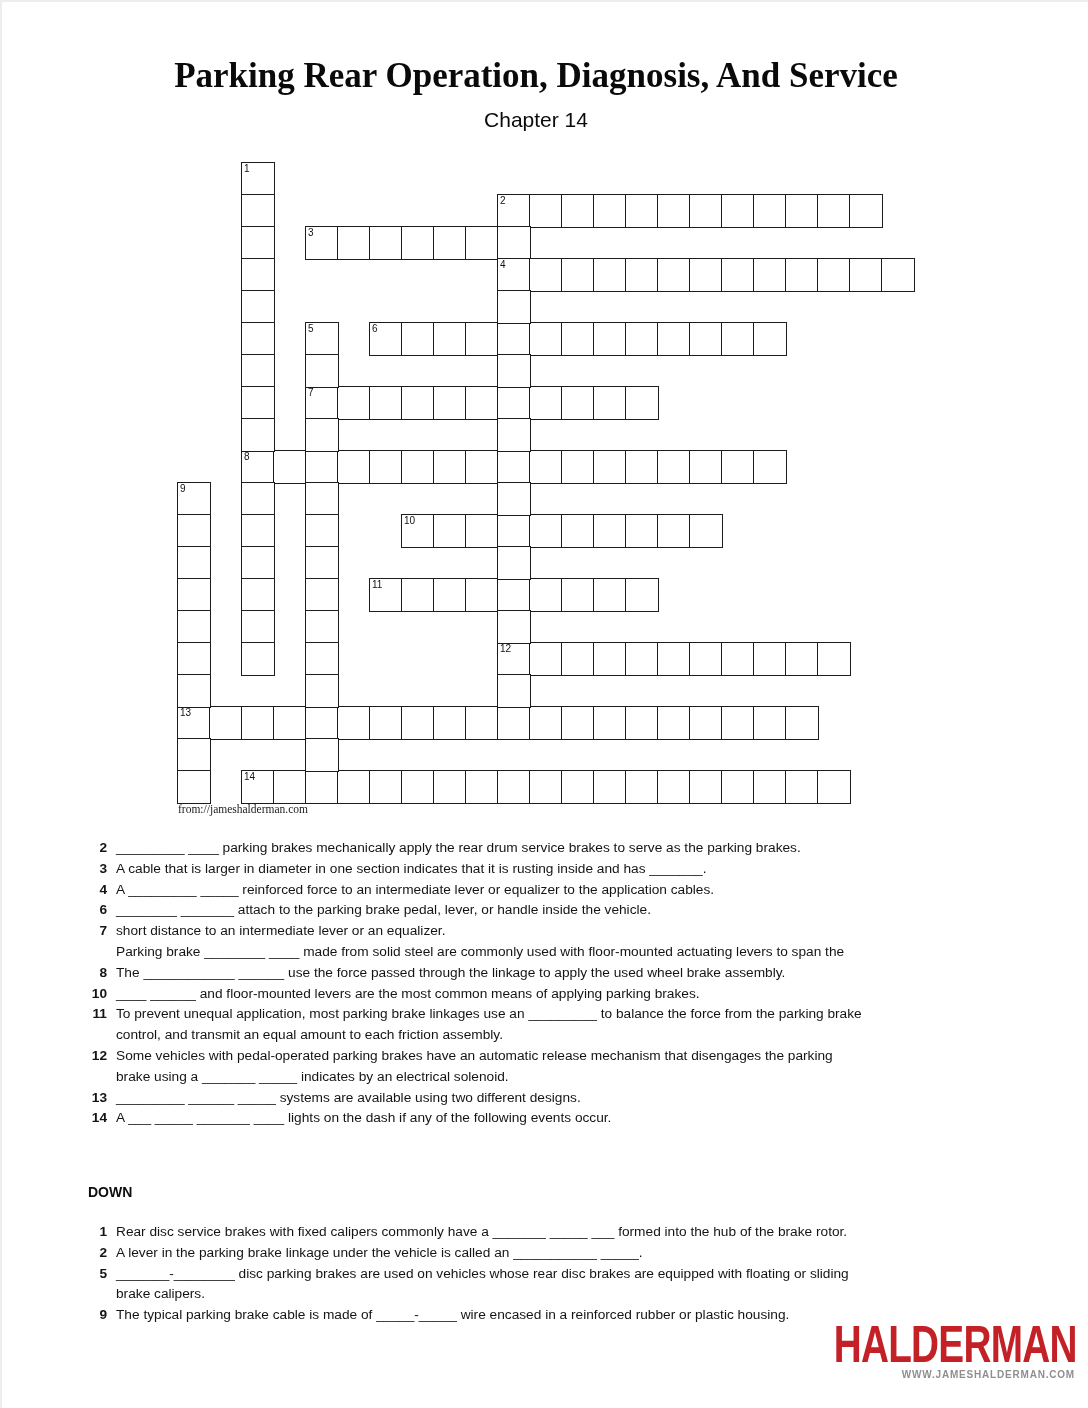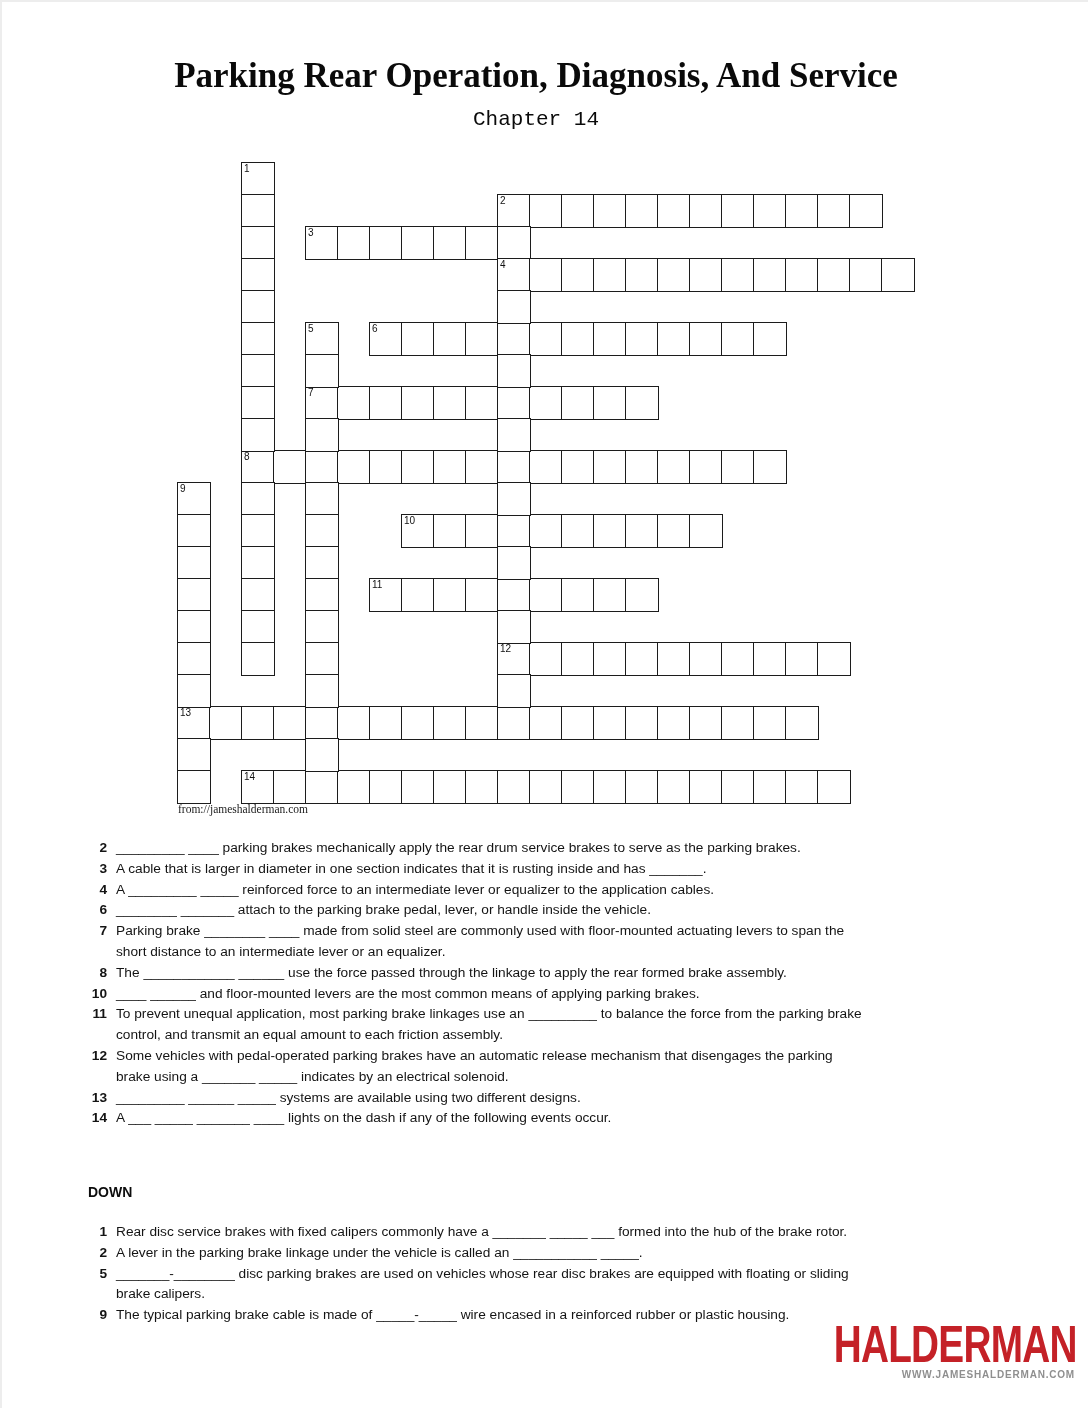--- a/index.html
+++ b/index.html
@@ -4,21 +4,21 @@
 <style>
   html,body{margin:0;padding:0;background:#ffffff;}
   body{width:1088px;height:1408px;position:relative;font-family:"Liberation Sans",sans-serif;color:#141414;}
   .page{position:absolute;inset:0;background:#fff;overflow:hidden;}
   .page-edge-top{position:absolute;left:0;top:0;width:100%;height:2px;background:#ededed;}
   .page-edge-left{position:absolute;left:0;top:0;width:2px;height:100%;background:#ededed;}
 
   .title{position:absolute;left:0;top:56px;width:1072px;text-align:center;
          font-family:"Liberation Serif",serif;font-weight:bold;font-size:35px;letter-spacing:0px;color:#0a0a0a;}
   .subtitle{position:absolute;left:0;top:108px;width:1072px;text-align:center;
-         font-family:Liberation Mono, monospace;font-size:21px;color:#0a0a0a;}
+         font-family:Liberation Sans, sans-serif;font-size:21px;color:#0a0a0a;}
 
   .grid{position:absolute;left:177px;top:162px;width:740px;height:644px;}
   .cell{position:absolute;width:33.5px;height:33.5px;box-sizing:border-box;
         border:1.5px solid #1c1c1c;background:#fff;}
   .cellnum{position:absolute;font-size:10px;line-height:10px;color:#111;z-index:2;}
 
   .grid-url{position:absolute;left:178px;top:803px;font-family:"Liberation Serif",serif;
         font-size:11.5px;color:#1a1a1a;}
 
   .clue-section{position:absolute;left:80px;}
@@ -261,25 +261,25 @@
         <div class="clue">
           <span class="clue-num">4</span>
           <span class="clue-text"><div>A _________ _____ reinforced force to an intermediate lever or equalizer to the application cables.</div></span>
         </div>
         <div class="clue">
           <span class="clue-num">6</span>
           <span class="clue-text"><div>________ _______ attach to the parking brake pedal, lever, or handle inside the vehicle.</div></span>
         </div>
         <div class="clue">
           <span class="clue-num">7</span>
-          <span class="clue-text"><div>Parking brake ________ ____ made from solid steel are commonly used with floor-mounted actuating levers to span the</div><div>short distance to an intermediate lever or an equalizer.</div></span>
+          <span class="clue-text"><div>short distance to an intermediate lever or an equalizer.</div><div>Parking brake ________ ____ made from solid steel are commonly used with floor-mounted actuating levers to span the</div></span>
         </div>
         <div class="clue">
           <span class="clue-num">8</span>
-          <span class="clue-text"><div>The ____________ ______ use the force passed through the linkage to apply the rear formed brake assembly.</div></span>
+          <span class="clue-text"><div>The ____________ ______ use the force passed through the linkage to apply the used wheel brake assembly.</div></span>
         </div>
         <div class="clue">
           <span class="clue-num">10</span>
           <span class="clue-text"><div>____ ______ and floor-mounted levers are the most common means of applying parking brakes.</div></span>
         </div>
         <div class="clue">
           <span class="clue-num">11</span>
           <span class="clue-text"><div>To prevent unequal application, most parking brake linkages use an _________ to balance the force from the parking brake</div><div>control, and transmit an equal amount to each friction assembly.</div></span>
         </div>
         <div class="clue">

